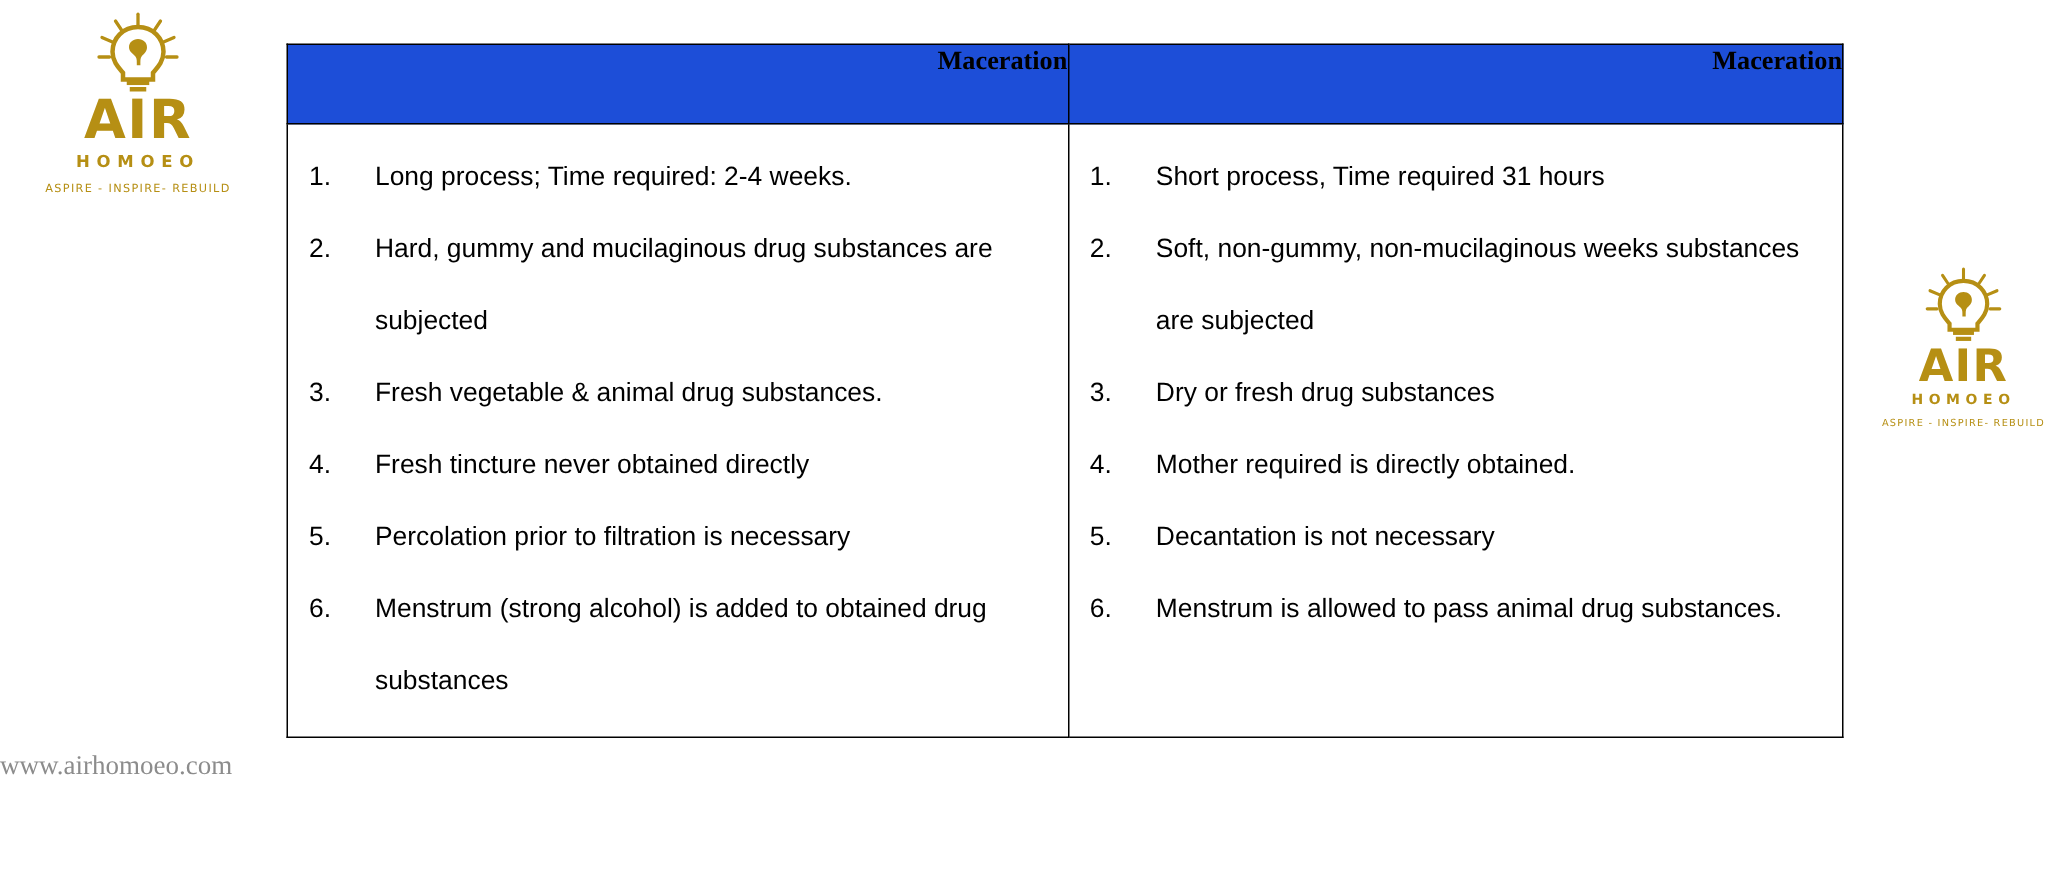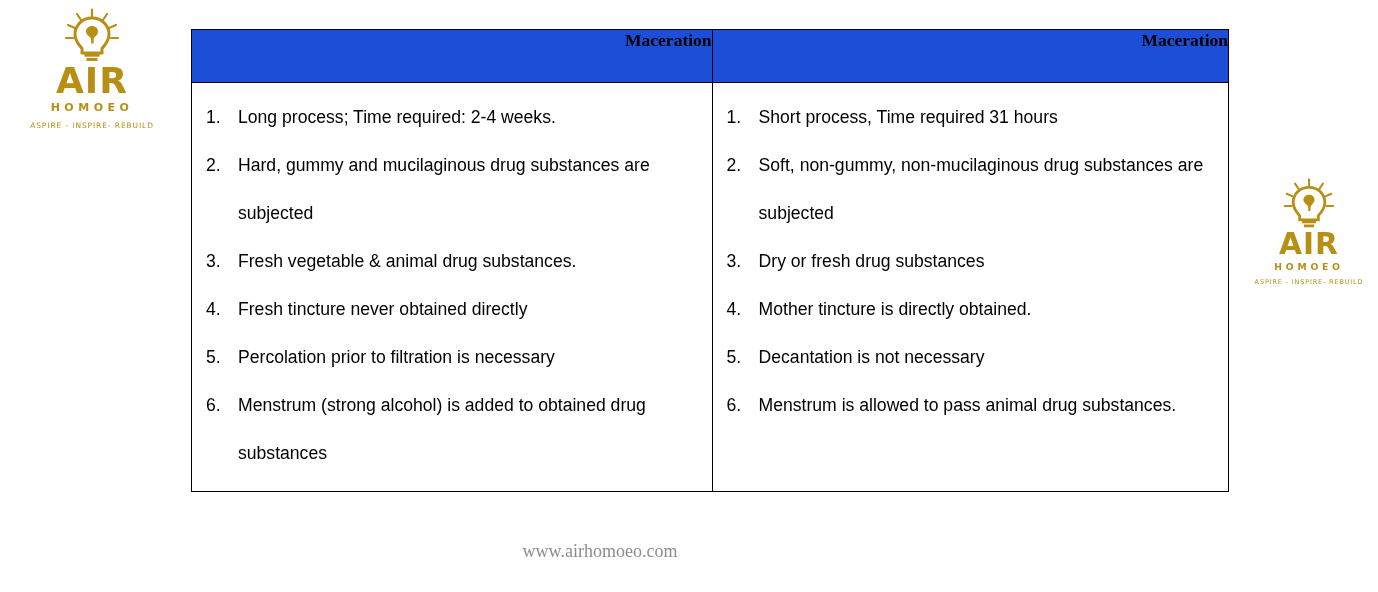--- a/index.html
+++ b/index.html
@@ -117,29 +117,30 @@
   }
   ol.items li .num {
     flex: 0 0 40px;
     text-align: left;
     padding-left: 8px;
     box-sizing: border-box;
   }
   ol.items li .txt {
     flex: 1 1 auto;
     padding-right: 4px;
+    margin-left: 12px;
   }
 
   
   .footer {
     position: absolute;
     left: 0;
-    top: 541px;
+    top: 500px;
     width: 1200px;
-    text-align: center;
+    text-align: left;
     font-family: "Liberation Serif", serif;
     font-size: 18px;
     color: #8c8c8c;
   }
 </style>
 </head>
 <body>
 
 <div class="logo logo-left">
   <div class="logo-mark">
@@ -226,29 +227,29 @@
           </ol>
         </td>
         <td class="col-b">
           <ol class="items">
             <li>
               <span class="num">1.</span>
               <span class="txt">Short process, Time required 31 hours</span>
             </li>
             <li>
               <span class="num">2.</span>
-              <span class="txt">Soft, non-gummy, non-mucilaginous drug substances are subjected</span>
+              <span class="txt">Soft, non-gummy, non-mucilaginous weeks substances are subjected</span>
             </li>
             <li>
               <span class="num">3.</span>
               <span class="txt">Dry or fresh drug substances</span>
             </li>
             <li>
               <span class="num">4.</span>
-              <span class="txt">Mother tincture is directly obtained.</span>
+              <span class="txt">Mother required is directly obtained.</span>
             </li>
             <li>
               <span class="num">5.</span>
               <span class="txt">Decantation is not necessary</span>
             </li>
             <li>
               <span class="num">6.</span>
               <span class="txt">Menstrum is allowed to pass animal drug substances.</span>
             </li>
           </ol>

